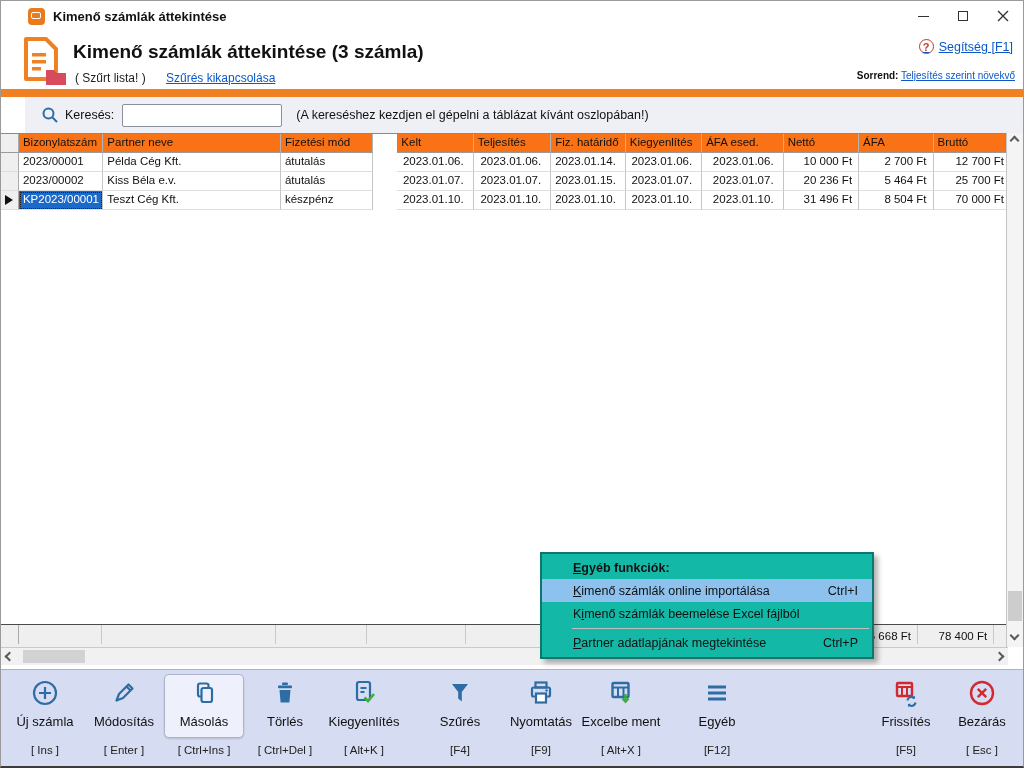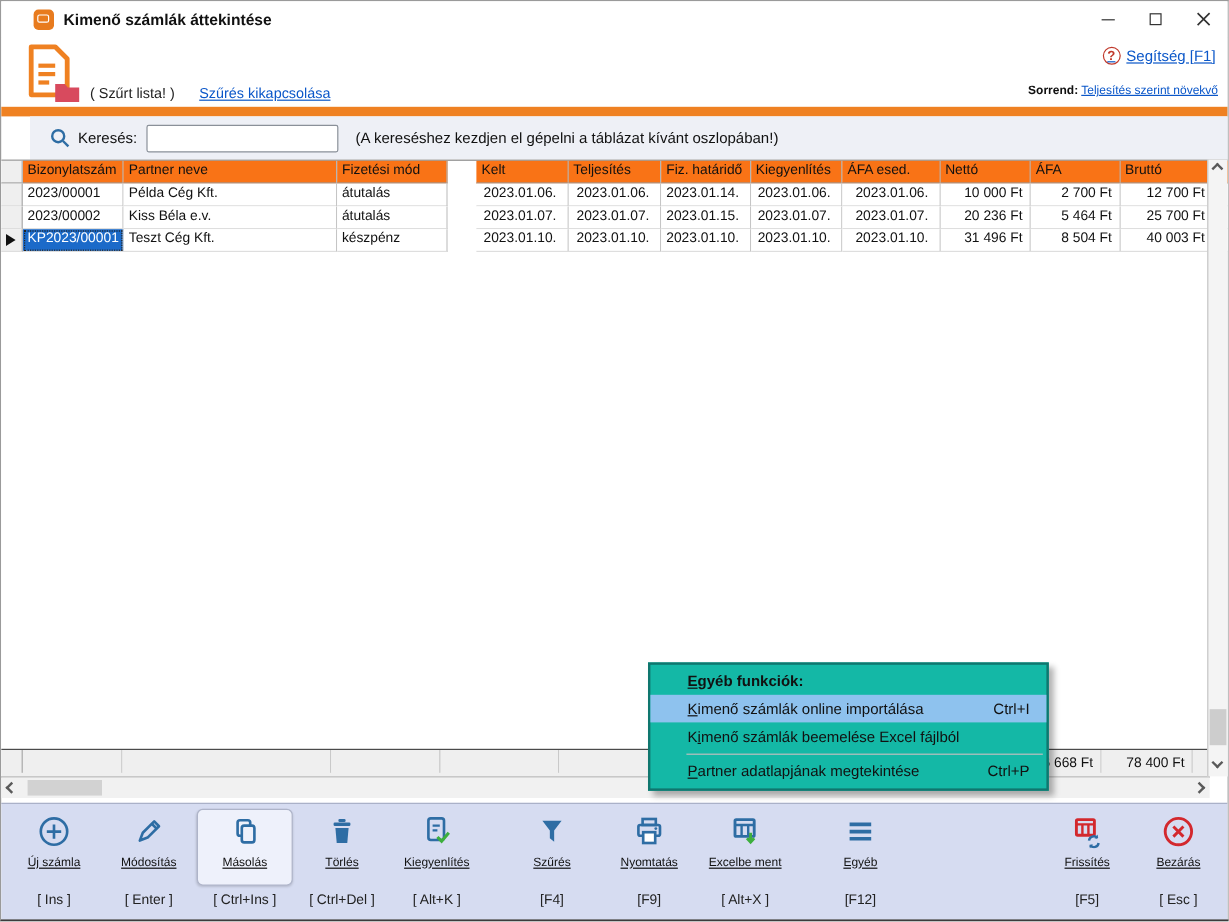--- a/index.html
+++ b/index.html
@@ -77,21 +77,21 @@
   .mi.sel { background:#8ec2ee; }
   .msep { height:1px; background:#bfbfbf; margin:3px 3px 2px 30px; }
   .u { text-decoration:underline; }
 
   
   .toolbar { position:absolute; left:0; top:668px; width:100%; height:98px; background:#d6dcf1; border-top:1px solid #aab1c8; }
   .tbtn { position:absolute; top:0; width:86px; height:96px; text-align:center; cursor:pointer; }
   .btnbox { position:absolute; left:3px; top:4px; width:80px; height:64px; border-radius:5px; }
   .tbtn.hl .btnbox { background:#eef1fb; border:1px solid #aeb4c9; box-shadow:0 1px 2px rgba(0,0,0,0.15); }
   .ticon { position:absolute; left:0; top:9px; width:100%; height:30px; display:flex; justify-content:center; }
-  .tlabel { position:absolute; left:0; top:44px; width:100%; font-size:10px; color:#111;text-decoration:underline; }
+  .tlabel { position:absolute; left:0; top:44px; width:100%; font-size:13px; color:#111; }
   .tkey { position:absolute; left:0; top:74px; width:100%; font-size:11.5px; color:#222; }
 </style>
 </head>
 <body>
 
 <div class="win">
 
   <div class="titlebar">
     <span class="app-ico">
         <i></i>
@@ -111,20 +111,21 @@
   </div>
 
   <div class="header">
     <svg class="hdr-ico" width="48" height="50" viewBox="0 0 48 50">
       <path d="M6 3 h20 l10 10 v30 H6 Z" fill="none" stroke="#ef8122" stroke-width="4" stroke-linejoin="round"></path>
       <rect x="12" y="17" width="14" height="3.5" fill="#ef8122"></rect>
       <rect x="12" y="24" width="14" height="3.5" fill="#ef8122"></rect>
       <rect x="12" y="31" width="9" height="3.5" fill="#ef8122"></rect>
       <path d="M26 34 h8 l2.5 3 H46 v12 H26 Z" fill="#d84a5e"></path>
     </svg>
+    <div class="hdr-title">Kimenő számlák áttekintése (3 számla)</div>
     <div class="hdr-sub">( Szűrt lista! )</div>
     <a class="hdr-filter-off">Szűrés kikapcsolása</a>
     <div class="help">
       <span class="qmark">?</span>
       <span>Segítség [F1]</span>
     </div>
     <div class="sortline">
       <b>Sorrend:</b>
       <a>Teljesítés szerint növekvő</a>
     </div>
@@ -197,21 +198,21 @@
       <div class="gc c1 cur">KP2023/00001</div>
       <div class="gc c2">Teszt Cég Kft.</div>
       <div class="gc c3">készpénz</div>
       <div class="gc c4 ralign">2023.01.10.</div>
       <div class="gc c5 ralign">2023.01.10.</div>
       <div class="gc c6 ralign">2023.01.10.</div>
       <div class="gc c7 ralign">2023.01.10.</div>
       <div class="gc c8 ralign">2023.01.10.</div>
       <div class="gc c9 num">31 496 Ft</div>
       <div class="gc c10 num">8 504 Ft</div>
-      <div class="gc c11 num">40 003 Ft</div>
+      <div class="gc c11 num">70 000 Ft</div>
       <div class="gc c12"></div>
     </div>
 
     <div class="gridfill"></div>
 
     <div class="totrow">
       <div class="gc selcell"></div>
       <div class="gc c1"></div>
         <div class="gc c2"></div>
         <div class="gc c3"></div>

